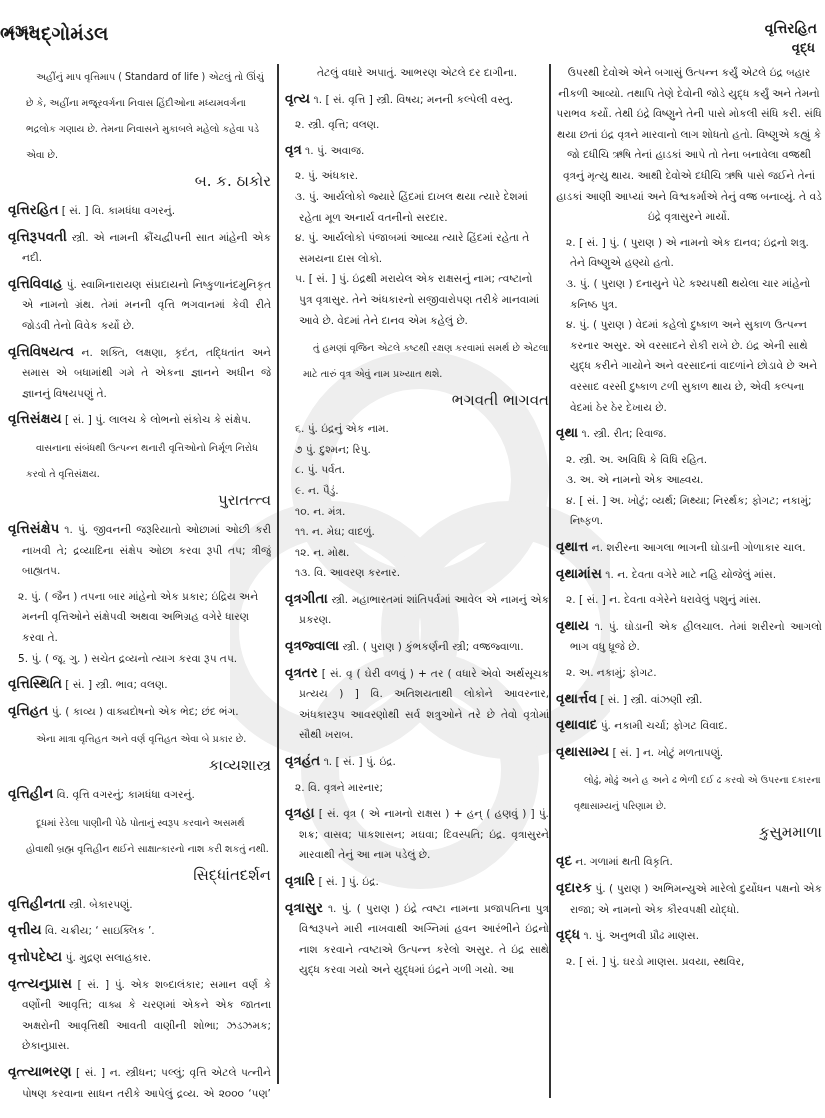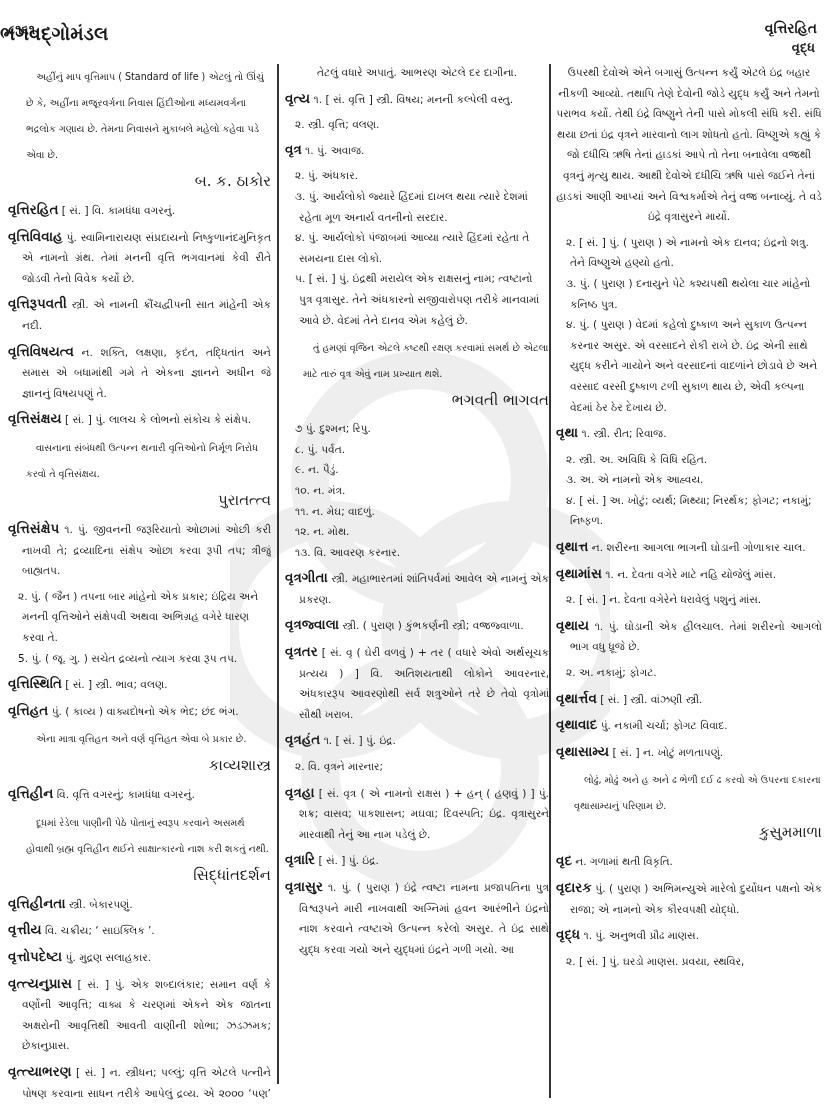--- a/index.html
+++ b/index.html
@@ -53,22 +53,22 @@
   <span class="guide-first">વૃત્તિરહિત</span>
   <span class="guide-last">વૃદ્ધ</span>
 </div>
 
 <div class="rule rule1"></div>
 <div class="rule rule2"></div>
 
 <div class="col col1">
     <div class="quote"><span>અહીંનું માપ વૃત્તિમાપ ( Standard of life ) એટલું તો ઊંચું છે કે, અહીંના મજૂરવર્ગના નિવાસ હિંદીઓના મધ્યમવર્ગના ભદ્રલોક ગણાય છે. તેમના નિવાસને મુકાબલે મહેલો કહેવા પડે એવા છે.</span><span class="src">બ. ક. ઠાકોર</span></div>
     <p class="entry"><span class="hw">વૃત્તિરહિત</span> <span>[ સં. ] વિ. કામધંધા વગરનું.</span></p>
+    <p class="entry"><span class="hw">વૃત્તિરૂપવતી</span> <span>સ્ત્રી. એ નામની ક્રૌંચદ્વીપની સાત માંહેની એક નદી.</span></p>
     <p class="entry"><span class="hw">વૃત્તિવિવાહ</span> <span>પું. સ્વામિનારાયણ સંપ્રદાયનો નિષ્કુળાનંદમુનિકૃત એ નામનો ગ્રંથ. તેમાં મનની વૃત્તિ ભગવાનમાં કેવી રીતે જોડવી તેનો વિવેક કર્યો છે.</span></p>
-    <p class="entry"><span class="hw">વૃત્તિરૂપવતી</span> <span>સ્ત્રી. એ નામની ક્રૌંચદ્વીપની સાત માંહેની એક નદી.</span></p>
     <p class="entry"><span class="hw">વૃત્તિવિષયત્વ</span> <span>ન. શક્તિ, લક્ષણા, કૃદંત, તદ્ધિતાંત અને સમાસ એ બધામાંથી ગમે તે એકના જ્ઞાનને અધીન જે જ્ઞાનનું વિષયપણું તે.</span></p>
     <p class="entry"><span class="hw">વૃત્તિસંક્ષય</span> <span>[ સં. ] પું. લાલચ કે લોભનો સંકોચ કે સંક્ષેપ.</span></p>
     <div class="quote"><span>વાસનાના સંબંધથી ઉત્પન્ન થનારી વૃત્તિઓનો નિર્મૂળ નિરોધ કરવો તે વૃત્તિસંક્ષય.</span><span class="src">પુરાતત્ત્વ</span></div>
     <p class="entry"><span class="hw">વૃત્તિસંક્ષેપ</span> <span>૧. પું. જીવનની જરૂરિયાતો ઓછામાં ઓછી કરી નાખવી તે; દ્રવ્યાદિના સંક્ષેપ ઓછા કરવા રૂપી તપ; ત્રીજું બાહ્યતપ.</span></p>
     <p class="sense">૨. પું. ( જૈન ) તપના બાર માંહેનો એક પ્રકાર; ઇંદ્રિય અને મનની વૃત્તિઓને સંક્ષેપવી અથવા અભિગ્રહ વગેરે ધારણ કરવા તે.</p>
     <p class="sense" style="margin-bottom: 5px;">5. પું. ( જૂ. ગુ. ) સચેત દ્રવ્યનો ત્યાગ કરવા રૂપ તપ.</p>
     <p class="entry"><span class="hw">વૃત્તિસ્થિતિ</span> <span>[ સં. ] સ્ત્રી. ભાવ; વલણ.</span></p>
     <p class="entry"><span class="hw">વૃત્તિહત</span> <span>પું. ( કાવ્ય ) વાક્યદોષનો એક ભેદ; છંદ ભંગ.</span></p>
     <div class="quote"><span>એના માત્રા વૃત્તિહત અને વર્ણ વૃત્તિહત એવા બે પ્રકાર છે.</span><span class="src">કાવ્યશાસ્ત્ર</span></div>
     <p class="entry"><span class="hw">વૃત્તિહીન</span> <span>વિ. વૃત્તિ વગરનું; કામધંધા વગરનું.</span></p>
@@ -82,20 +82,21 @@
 <div class="col col2">
     <p class="cont">તેટલું વધારે અપાતું. આભરણ એટલે દર દાગીના.</p>
     <p class="entry"><span class="hw">વૃત્ય</span> <span>૧. [ સં. વૃત્તિ ] સ્ત્રી. વિષય; મનની કલ્પેલી વસ્તુ.</span></p>
     <p class="sense" style="margin-bottom: 4px;">૨. સ્ત્રી. વૃત્તિ; વલણ.</p>
     <p class="entry"><span class="hw">વૃત્ર</span> <span>૧. પું. અવાજ.</span></p>
     <p class="sense">૨. પું. અંધકાર.</p>
     <p class="sense">૩. પું. આર્યલોકો જ્યારે હિંદમાં દાખલ થયા ત્યારે દેશમાં રહેતા મૂળ અનાર્ય વતનીનો સરદાર.</p>
     <p class="sense">૪. પું. આર્યલોકો પંજાબમાં આવ્યા ત્યારે હિંદમાં રહેતા તે સમયના દાસ લોકો.</p>
     <p class="sense" style="margin-bottom: 5px;">૫. [ સં. ] પું. ઇંદ્રથી મરાયેલ એક રાક્ષસનું નામ; ત્વષ્ટાનો પુત્ર વૃત્રાસુર. તેને અંધકારનો સજીવારોપણ તરીકે માનવામાં આવે છે. વેદમાં તેને દાનવ એમ કહેલું છે.</p>
     <div class="quote"><span>તું હમણાં વૃજિન એટલે કષ્ટથી રક્ષણ કરવામાં સમર્થ છે એટલા માટે તારું વૃત્ર એવું નામ પ્રખ્યાત થશે.</span><span class="src">ભગવતી ભાગવત</span></div>
+    <p class="sense">૬. પું. ઇંદ્રનું એક નામ.</p>
     <p class="sense">૭ પું. દુશ્મન; રિપુ.</p>
     <p class="sense">૮. પું. પર્વત.</p>
     <p class="sense">૯. ન. પૈડું.</p>
     <p class="sense">૧૦. ન. મંત્ર.</p>
     <p class="sense">૧૧. ન. મેઘ; વાદળું.</p>
     <p class="sense">૧૨. ન. મોથ.</p>
     <p class="sense" style="margin-bottom: 5px;">૧૩. વિ. આવરણ કરનાર.</p>
     <p class="entry"><span class="hw">વૃત્રગીતા</span> <span>સ્ત્રી. મહાભારતમાં શાંતિપર્વમાં આવેલ એ નામનું એક પ્રકરણ.</span></p>
     <p class="entry"><span class="hw">વૃત્રજ્વાલા</span> <span>સ્ત્રી. ( પુરાણ ) કુંભકર્ણની સ્ત્રી; વજ્રજ્વાળા.</span></p>
     <p class="entry"><span class="hw">વૃત્રતર</span> <span>[ સં. વૃ ( ઘેરી વળવું ) + તર ( વધારે એવો અર્થસૂચક પ્રત્યય ) ] વિ. અતિશયતાથી લોકોને આવરનાર, અંધકારરૂપ આવરણોથી સર્વ શત્રુઓને તરે છે તેવો વૃત્રોમાં સૌથી ખરાબ.</span></p>

